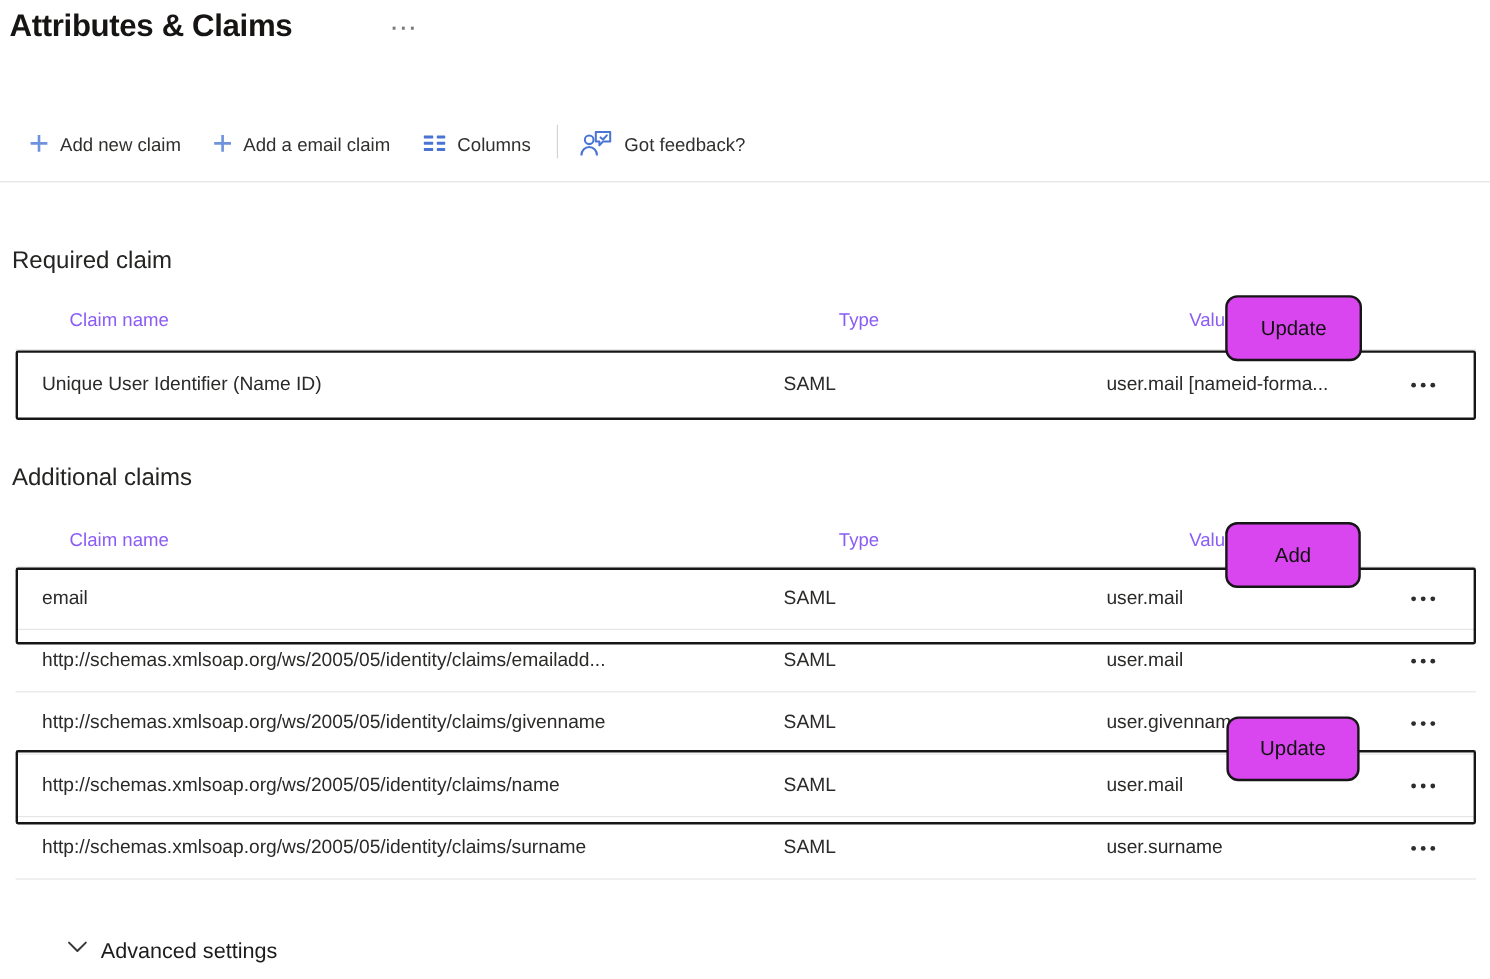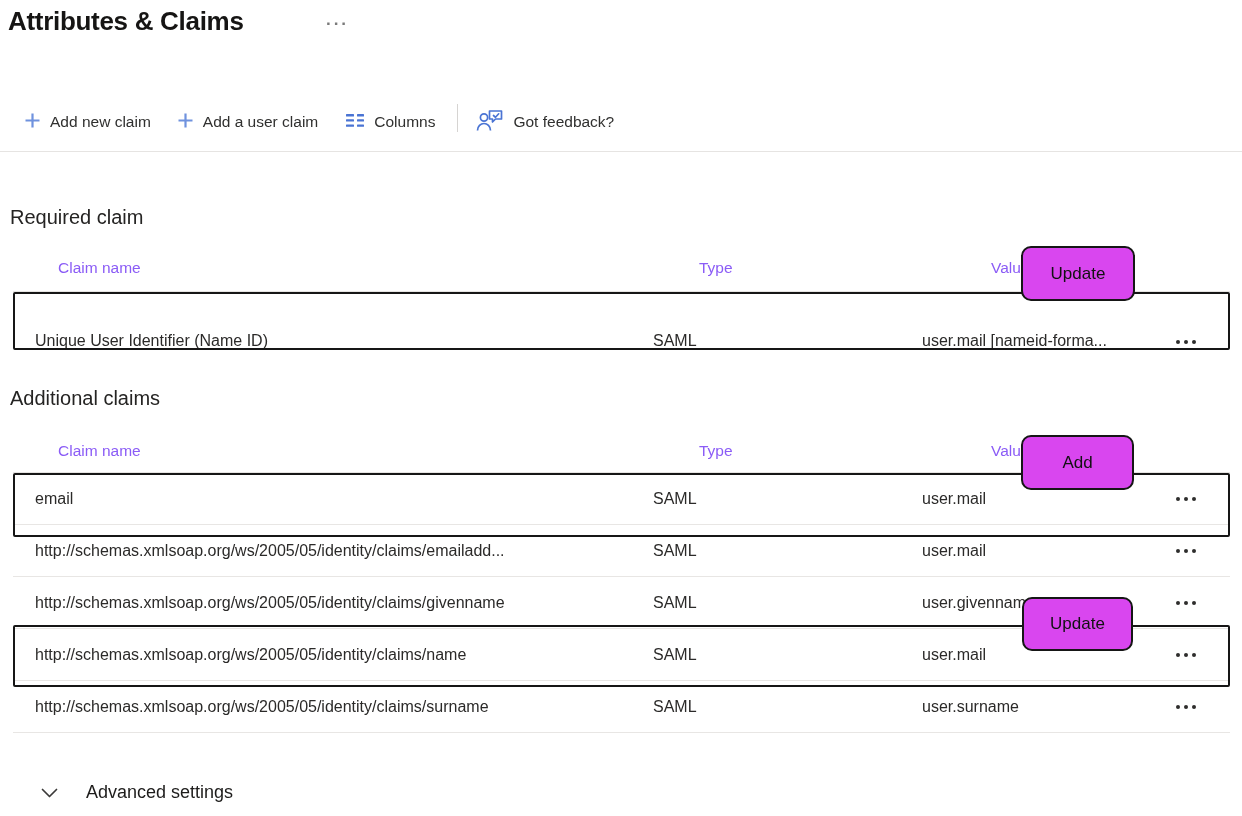--- a/index.html
+++ b/index.html
@@ -46,21 +46,21 @@
   .h-additional { top: 387px; }
 
   
   .claims-table { position: absolute; left: 13px; width: 1217px; }
   .t-required { top: 244px; }
   .t-additional { top: 430px; }
   .t-head, .t-row { display: flex; align-items: center; padding-left: 22px; }
   .t-head { border-bottom: 1px solid #e6e4e2; }
   .t-required .t-head { height: 48px; }
   .t-additional .t-head { height: 43px; }
-  .t-required .t-row { height: 58px; align-items: flex-end; }
+  .t-required .t-row { height: 58px; }
   .t-additional .t-row { height: 52px; border-bottom: 1px solid #e8e6e4; }
   .col-name { width: 618px; padding-right: 10px; overflow: hidden; white-space: nowrap; }
   .col-type { width: 269px; }
   .col-value { flex: 1; overflow: hidden; white-space: nowrap; }
   .col-menu { width: 58px; display: flex; align-items: center; }
   .t-head .cell { font-size: 15.5px; font-weight: 400; color: #8b5cf6; margin-left: 23px; }
   .t-row .cell { font-size: 16px; color: #2b2a29; }
   .t-row { cursor: pointer; }
   .more-btn { display: flex; gap: 4px; align-items: center; cursor: pointer; padding: 6px 4px; }
   .more-btn i { width: 4px; height: 4px; border-radius: 50%; background: #2e2d2c; display: block; }
@@ -80,22 +80,22 @@
     background: #d946ef; border: 2.5px solid #161616; border-radius: 10px;
     display: flex; align-items: center; justify-content: center;
     font-size: 17px; color: #111; pointer-events: none;
   }
   .badge-update-required { left: 1021px; top: 246px; width: 114px; height: 55px; }
   .badge-add             { left: 1021px; top: 435px; width: 113px; height: 55px; }
   .badge-update-name     { left: 1022px; top: 597px; width: 111px; height: 54px; }
 
   
   .advanced {
-    position: absolute; left: 41px; top: 782px;
-    display: flex; align-items: flex-end; gap: 28px; cursor: pointer;
+    position: absolute; left: 56px; top: 782px;
+    display: flex; align-items: flex-start; gap: 11px; cursor: pointer;
   }
   .advanced-label { font-size: 18px; color: #1d1c1b; }
 </style>
 </head>
 <body>
 
 <div class="page">
 
   <div class="page-title">Attributes &amp; Claims</div>
   <div class="title-more">···</div>
@@ -108,21 +108,21 @@
           </svg>
       </span>
       <span>Add new claim</span>
     </div>
     <div class="tb-btn btn-add-group">
       <span class="icon-svg">
         <svg width="17" height="17" viewBox="0 0 17 17">
             <path d="M8.5 1.5v14M1.5 8.5h14" stroke="#6f92de" stroke-width="2.2" fill="none"></path>
           </svg>
       </span>
-      <span>Add a user claim</span>
+      <span>Add a email claim</span>
     </div>
     <div class="tb-btn btn-columns">
       <span class="icon-svg">
         <svg width="19" height="15" viewBox="0 0 19 15">
           <g fill="#4a74d4">
             <rect x="0" y="1" width="8" height="2.4" rx="0.5"></rect>
               <rect x="0" y="6.2" width="8" height="2.4" rx="0.5"></rect>
               <rect x="0" y="11.4" width="8" height="2.4" rx="0.5"></rect>
             <rect x="11" y="1" width="7" height="2.4" rx="0.5"></rect>
               <rect x="11" y="6.2" width="7" height="2.4" rx="0.5"></rect>

